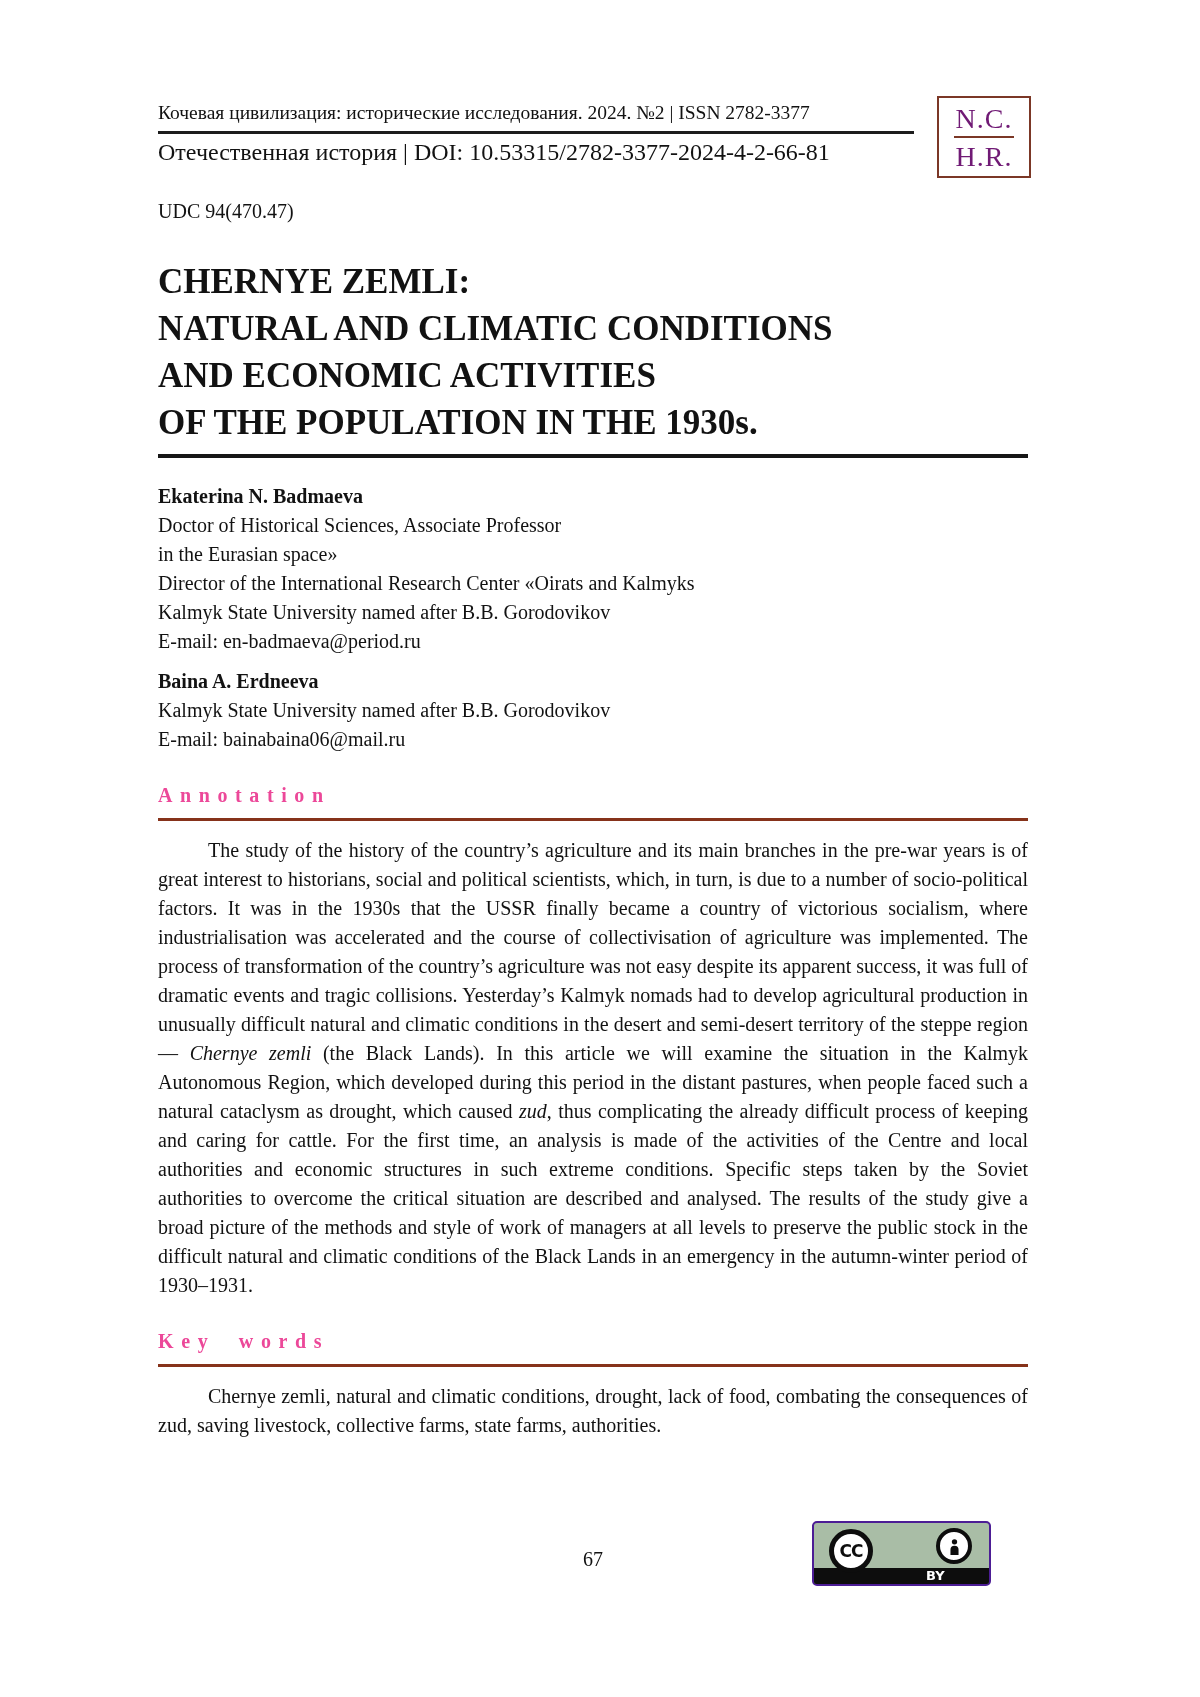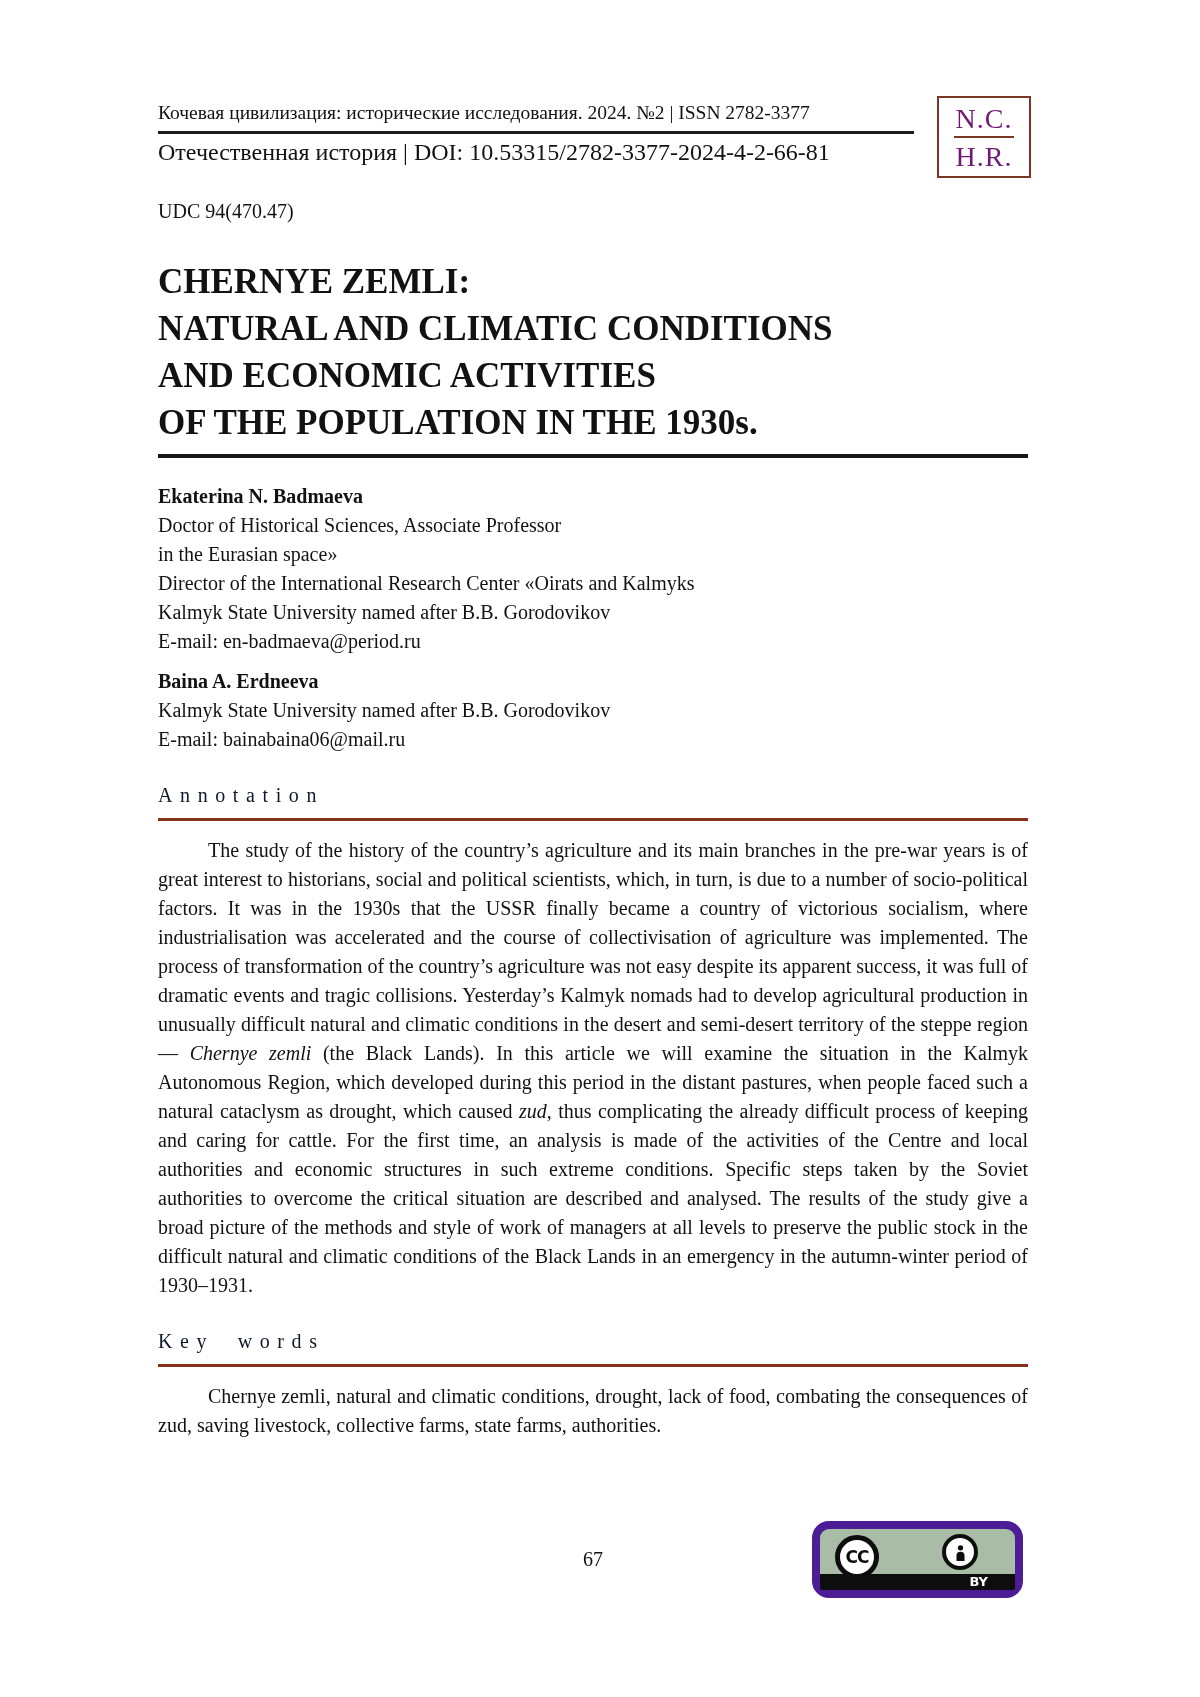--- a/index.html
+++ b/index.html
@@ -66,22 +66,22 @@
   .title-rule { margin-top: 8px; border-top: 4px solid #161616; height: 0; }
 
   .authors { margin-top: 24px; font-size: 20px; line-height: 29px; }
   .author + .author { margin-top: 11px; }
   .author-name { font-weight: bold; }
 
   
   .section-heading {
     margin-top: 30px;
     font-size: 20px;
-    font-weight: normal;
-    color: #0f172a;
+    font-weight: bold;
+    color: #ec4899;
     letter-spacing: 0.38em;
     word-spacing: 0.55em;
   }
   .accent-rule { margin-top: 11px; border-top: 3px solid #86321a; height: 0; }
 
   .body-paragraph {
     margin-top: 15px;
     font-size: 20px;
     line-height: 29px;
     text-align: justify;
@@ -98,23 +98,22 @@
     text-align: center;
     font-size: 20px;
   }
   .cc-badge {
     position: absolute;
     left: 812px;
     top: 1521px;
     width: 175px;
     height: 61px;
     background: #a9bda6;
-    border: 8px solid #4c1d95;
-    border-radius: 17px;
-    padding-left: 20px;
+    border: 2px solid #4c1d95;
+    border-radius: 5px;
   }
   .cc-strip {
     position: absolute;
     left: 0; right: 0; bottom: 0;
     height: 16px;
     background: #0d0d0d;
     border-radius: 0 0 2px 2px;
   }
   .cc-circle {
     position: absolute;
@@ -146,21 +145,21 @@
     border-radius: 50%;
     display: flex;
     align-items: center;
     justify-content: center;
   }
   .by-label {
     position: absolute;
     bottom: 0;
     left: 112px;
     width: 56px;
-    text-align: right;
+    text-align: left;
     color: #ffffff;
     font-family: "DejaVu Sans", "Liberation Sans", sans-serif;
     font-weight: bold;
     font-size: 13px;
     line-height: 16px;
   }
 </style>
 </head>
 <body>
 

